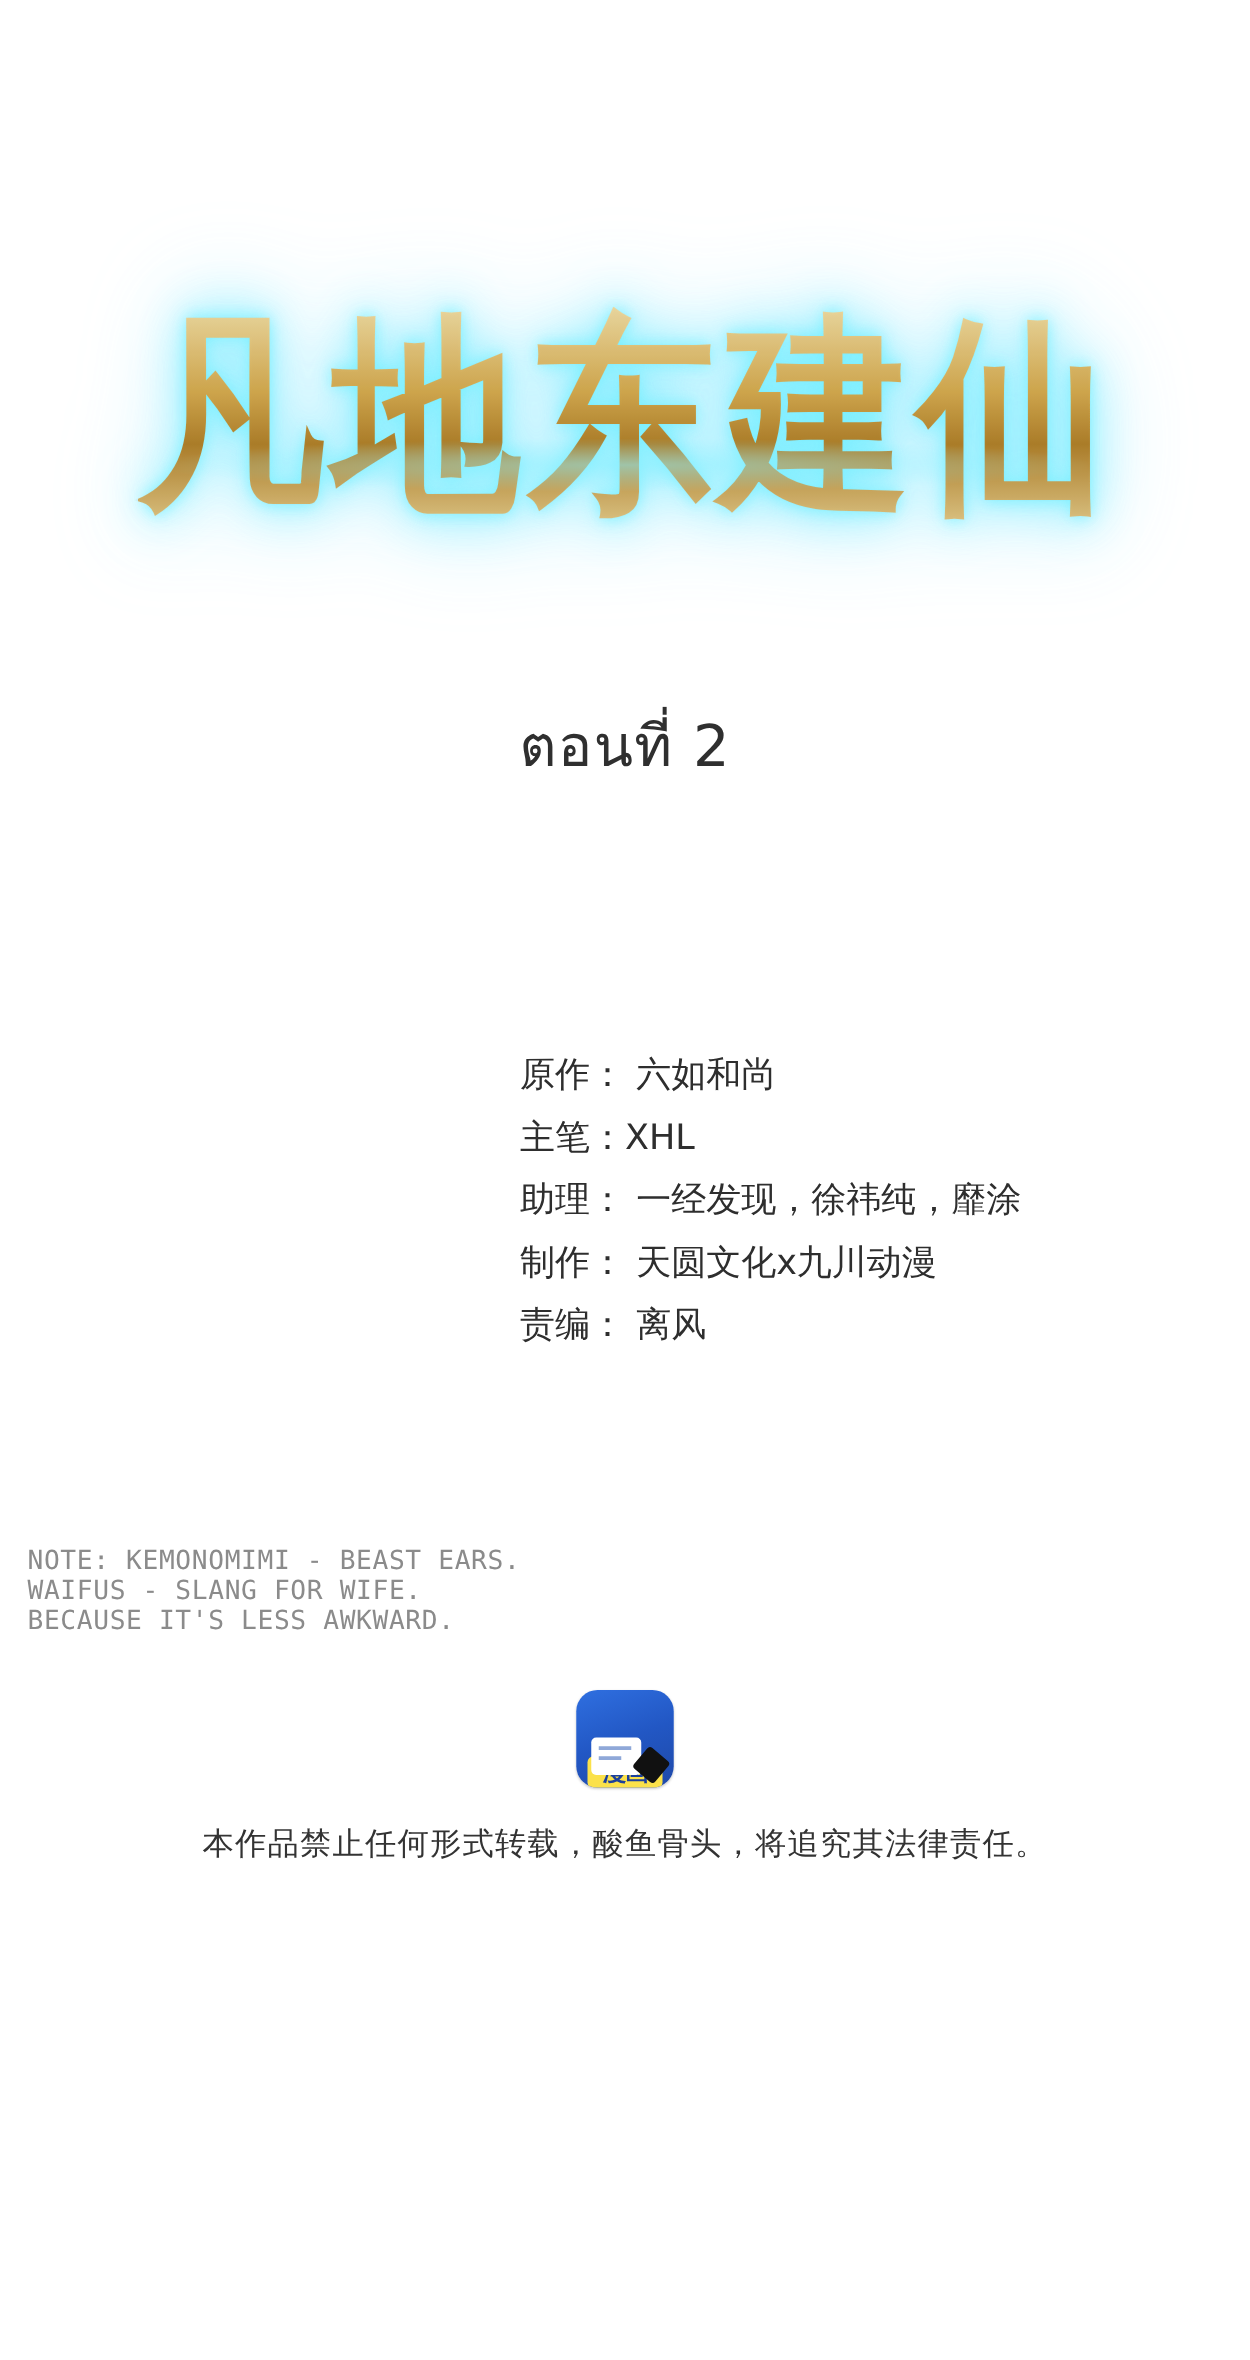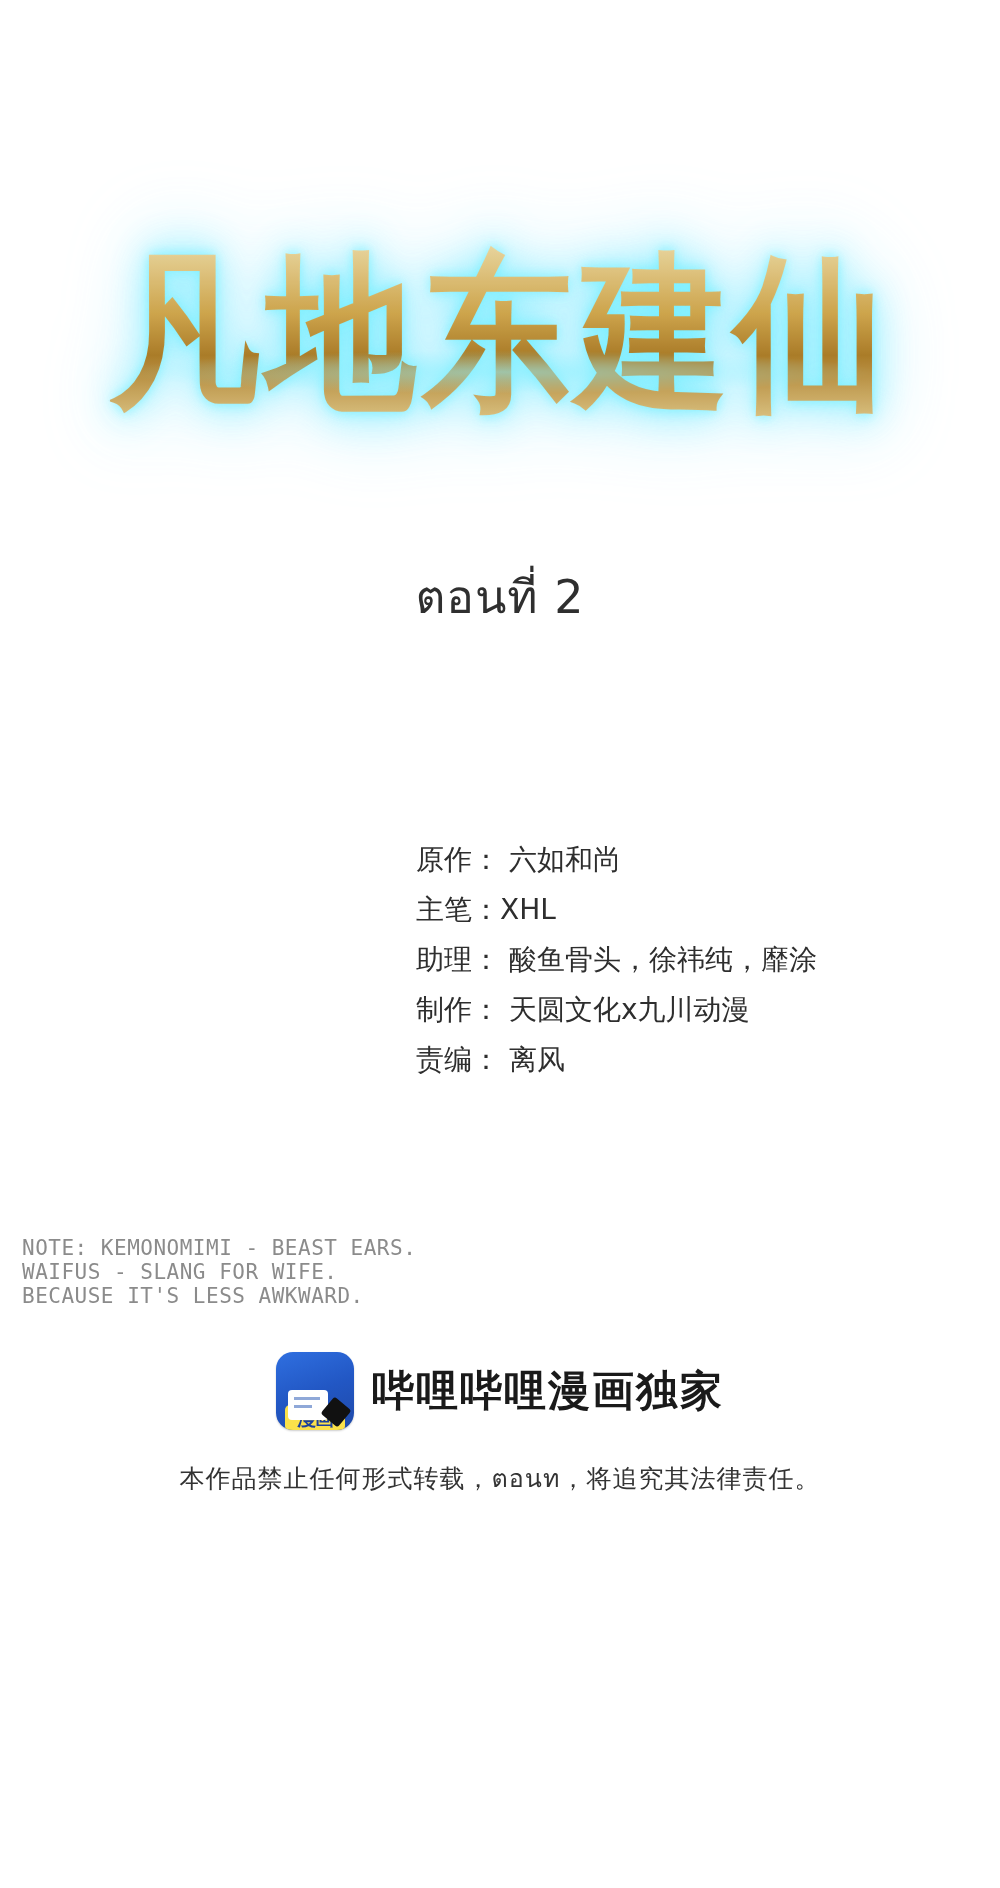--- a/index.html
+++ b/index.html
@@ -188,33 +188,32 @@
 
 <div class="title-wrap">
   <div class="title-logo">凡地东建仙</div>
 </div>
 
 <div class="episode">ตอนที่ 2</div>
 
 <div class="credits">
   <div class="credit-line">原作： 六如和尚</div>
   <div class="credit-line">主笔：XHL</div>
-  <div class="credit-line">助理： 酸鱼骨头，徐祎纯，靡涂</div>
+  <div class="credit-line">助理： 一经发现，徐祎纯，靡涂</div>
   <div class="credit-line">制作： 天圆文化x九川动漫</div>
   <div class="credit-line">责编： 离风</div>
 </div>
 
 <div class="tl-note">
   <div>NOTE: KEMONOMIMI - BEAST EARS.</div>
   <div>WAIFUS - SLANG FOR WIFE.</div>
   <div>BECAUSE IT'S LESS AWKWARD.</div>
 </div>
 
 <div class="brand">
   <div class="brand-logo">
     <div class="bl-top">漫画</div>
     <div class="bl-card"></div>
     <div class="bl-pen"></div>
   </div>
-  <div class="brand-name">哔哩哔哩漫画独家</div>
-</div>
-
-<div class="copyright">本作品禁止任何形式转载，ตอนท，将追究其法律责任。</div>
+</div>
+
+<div class="copyright">本作品禁止任何形式转载，酸鱼骨头，将追究其法律责任。</div>
 
 </body></html>

